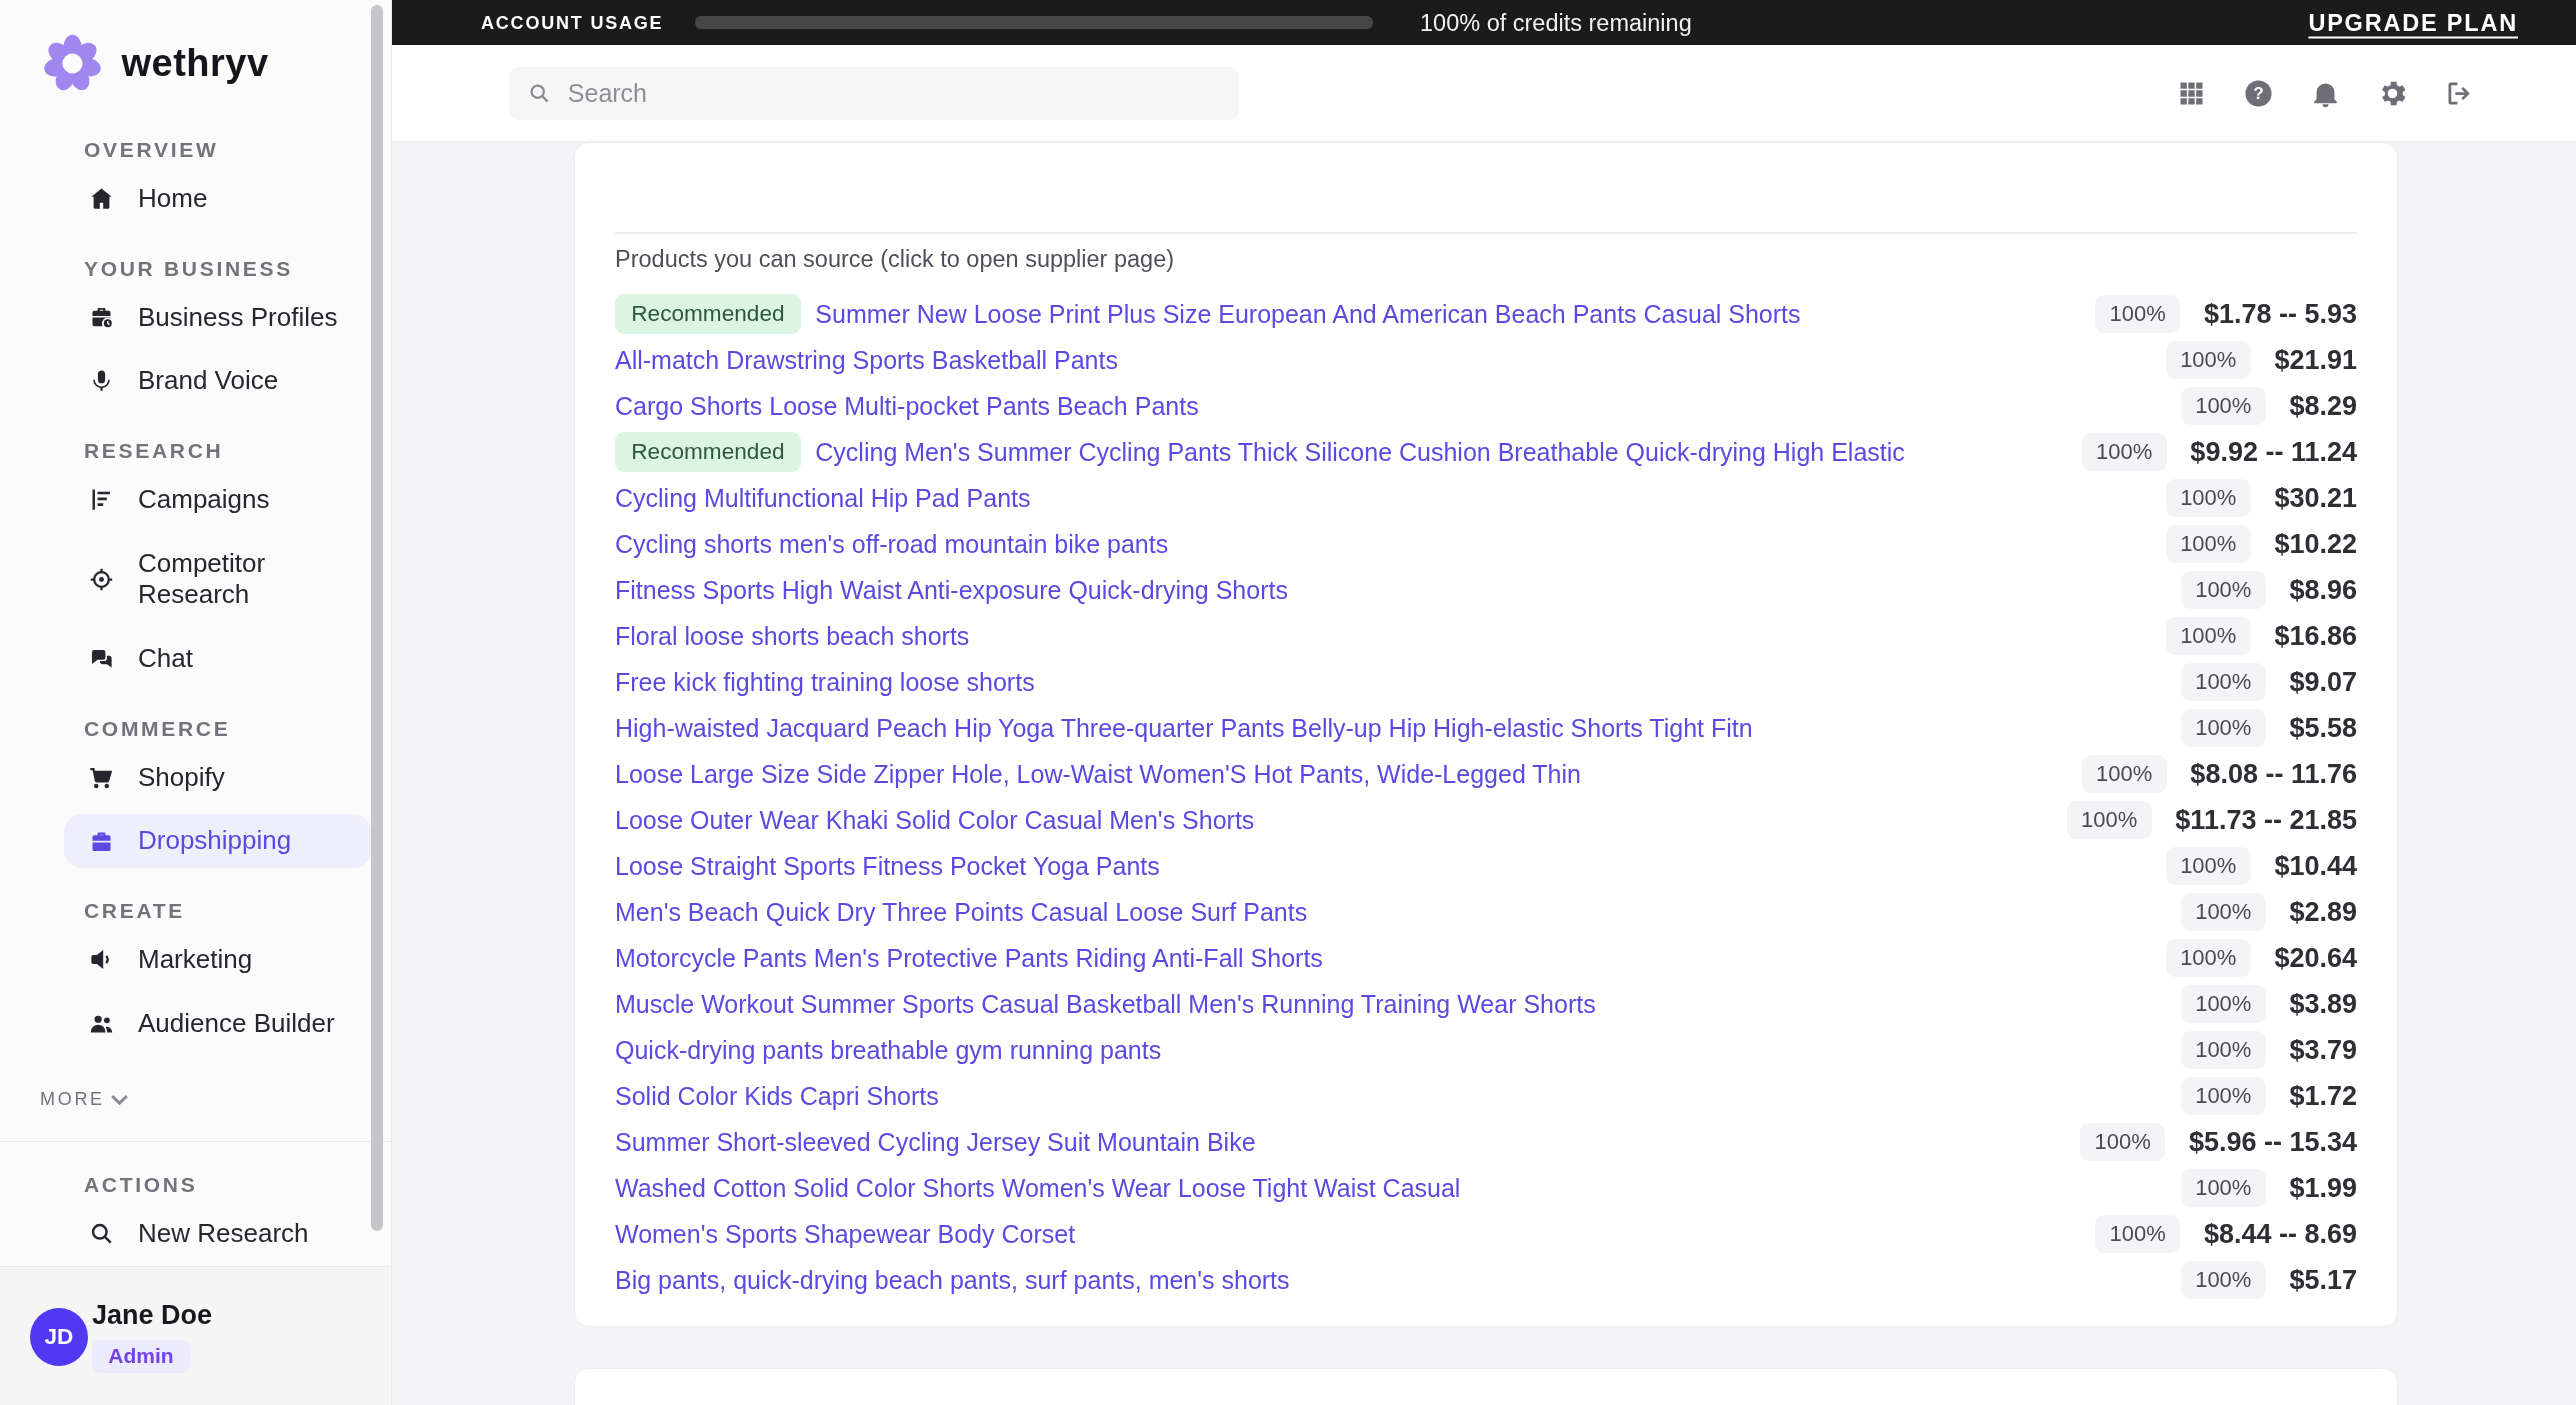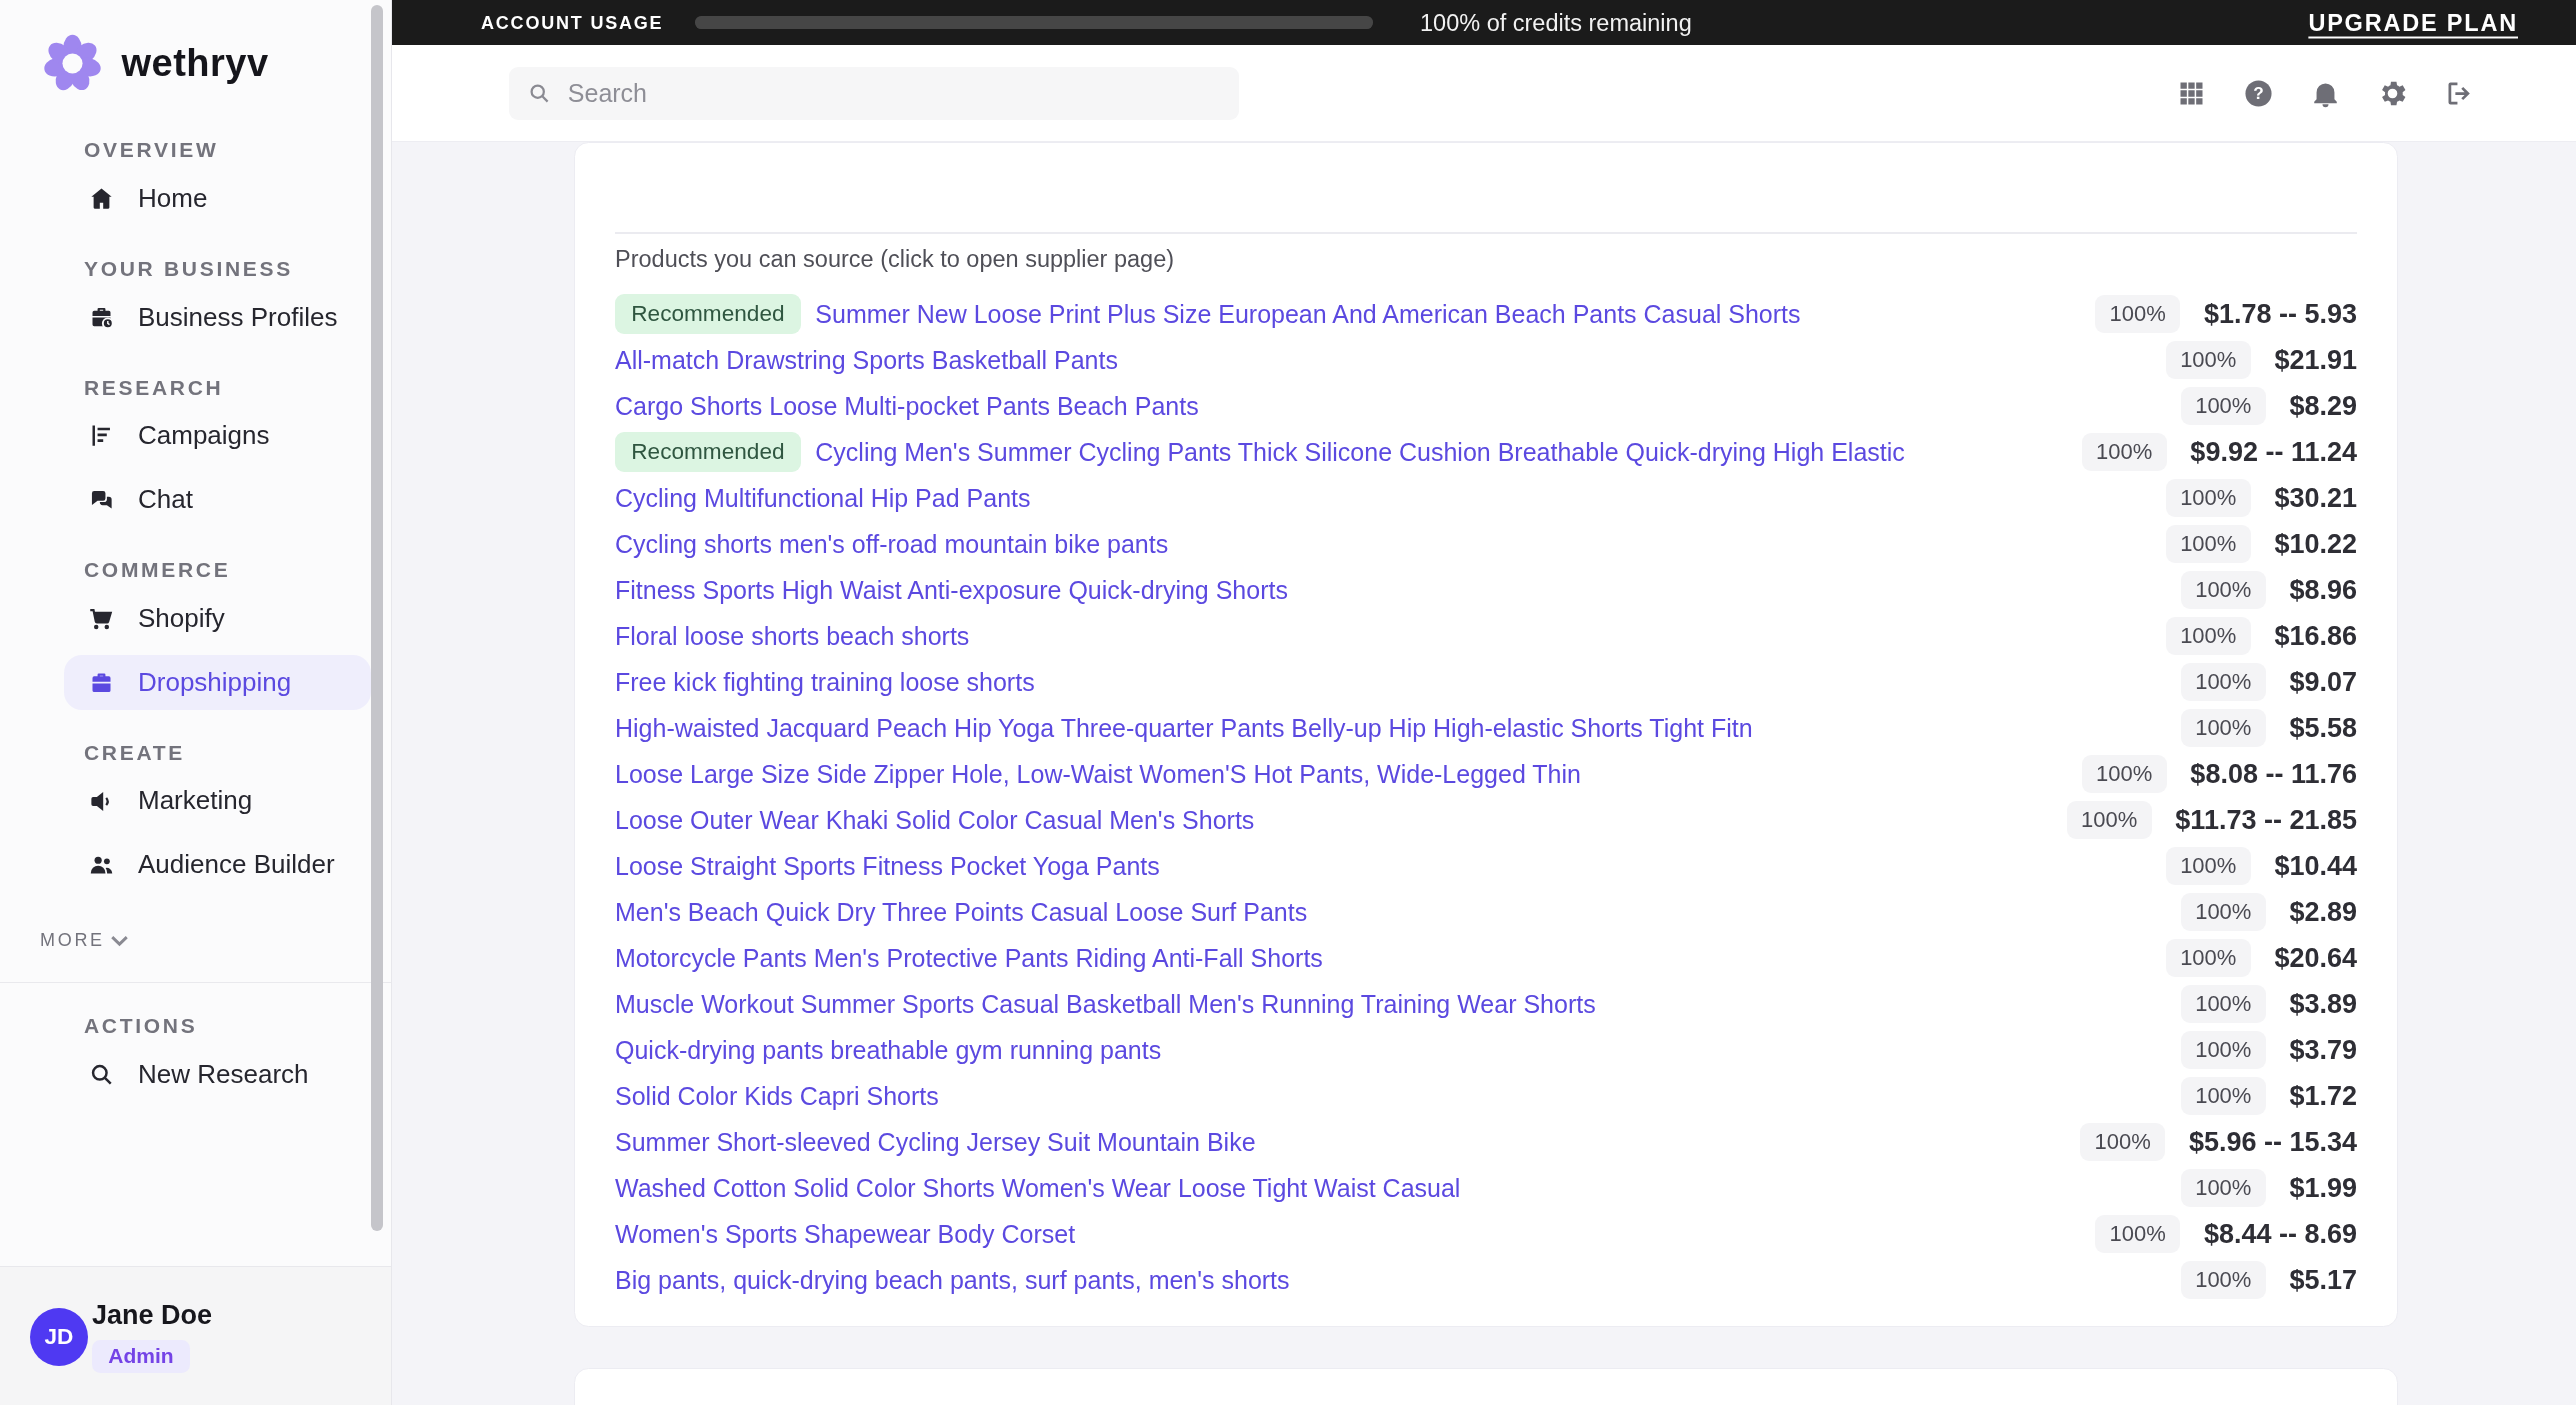--- a/index.html
+++ b/index.html
@@ -170,31 +170,43 @@
 
   <div class="section">
     <div class="section-label">YOUR BUSINESS</div>
     <div class="section-items">
               <div class="nav-item">
                 <svg class="icn" viewBox="0 0 30 30" width="27" height="27">
                   <use href="#s-briefcase-clock"></use>
                 </svg>
                 <span class="nav-item-label">Business Profiles</span>
               </div>
+              <div class="nav-item">
+                <svg class="icn" viewBox="0 0 30 30" width="27" height="27">
+                  <use href="#s-mic"></use>
+                </svg>
+                <span class="nav-item-label">Brand Voice</span>
+              </div>
             </div>
   </div>
 
   <div class="section">
     <div class="section-label">RESEARCH</div>
     <div class="section-items">
               <div class="nav-item">
                 <svg class="icn" viewBox="0 0 30 30" width="27" height="27">
                   <use href="#s-chart"></use>
                 </svg>
                 <span class="nav-item-label">Campaigns</span>
+              </div>
+              <div class="nav-item">
+                <svg class="icn" viewBox="0 0 30 30" width="27" height="27">
+                  <use href="#s-target"></use>
+                </svg>
+                <span class="nav-item-label">Competitor Research</span>
               </div>
               <div class="nav-item">
                 <svg class="icn" viewBox="0 0 30 30" width="27" height="27">
                   <use href="#s-chat"></use>
                 </svg>
                 <span class="nav-item-label">Chat</span>
               </div>
             </div>
   </div>
 

